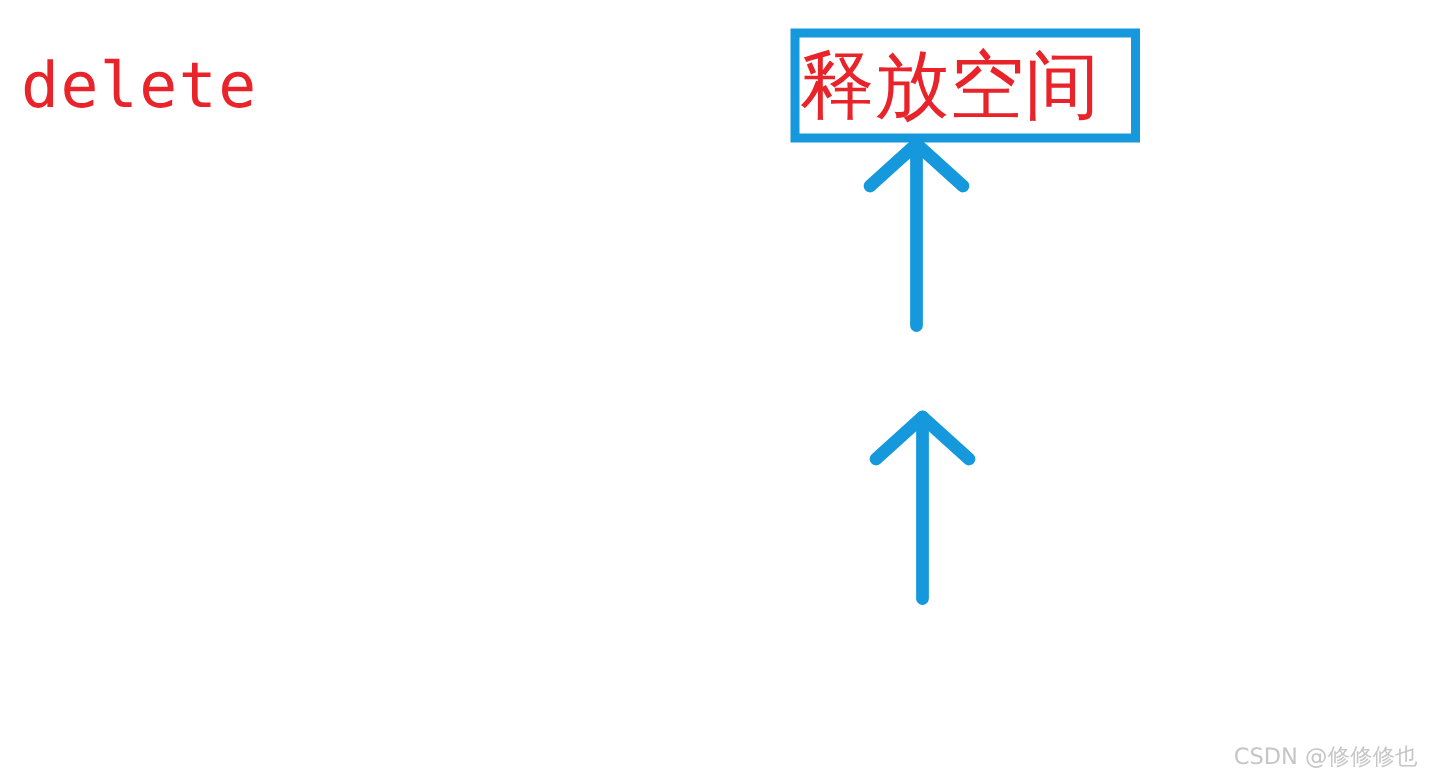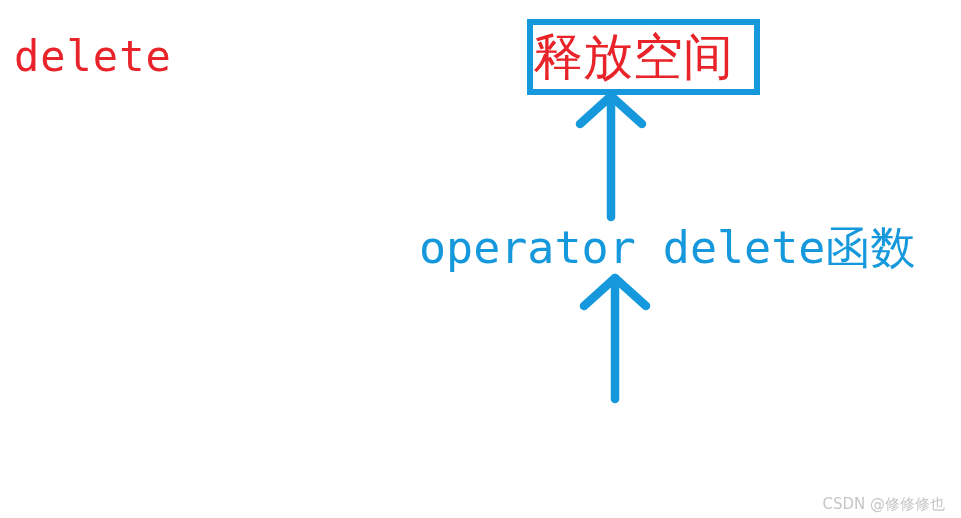--- a/index.html
+++ b/index.html
@@ -99,21 +99,20 @@
   <div class="free-space-box">
     <span>释放空间</span>
   </div>
 
   <svg class="arrow arrow-1" viewBox="0 0 80 132" aria-hidden="true">
     <line x1="39" y1="6" x2="39" y2="126"></line>
     <line x1="39" y1="5" x2="8" y2="33"></line>
     <line x1="39" y1="5" x2="70" y2="33"></line>
   </svg>
 
-  <div class="blue-label operator-delete-label">operator delete函数</div>
 
   <svg class="arrow arrow-2" viewBox="0 0 80 132" aria-hidden="true">
     <line x1="39" y1="6" x2="39" y2="126"></line>
     <line x1="39" y1="5" x2="8" y2="33"></line>
     <line x1="39" y1="5" x2="70" y2="33"></line>
   </svg>
 
 
   <div class="watermark">CSDN @修修修也</div>
 

